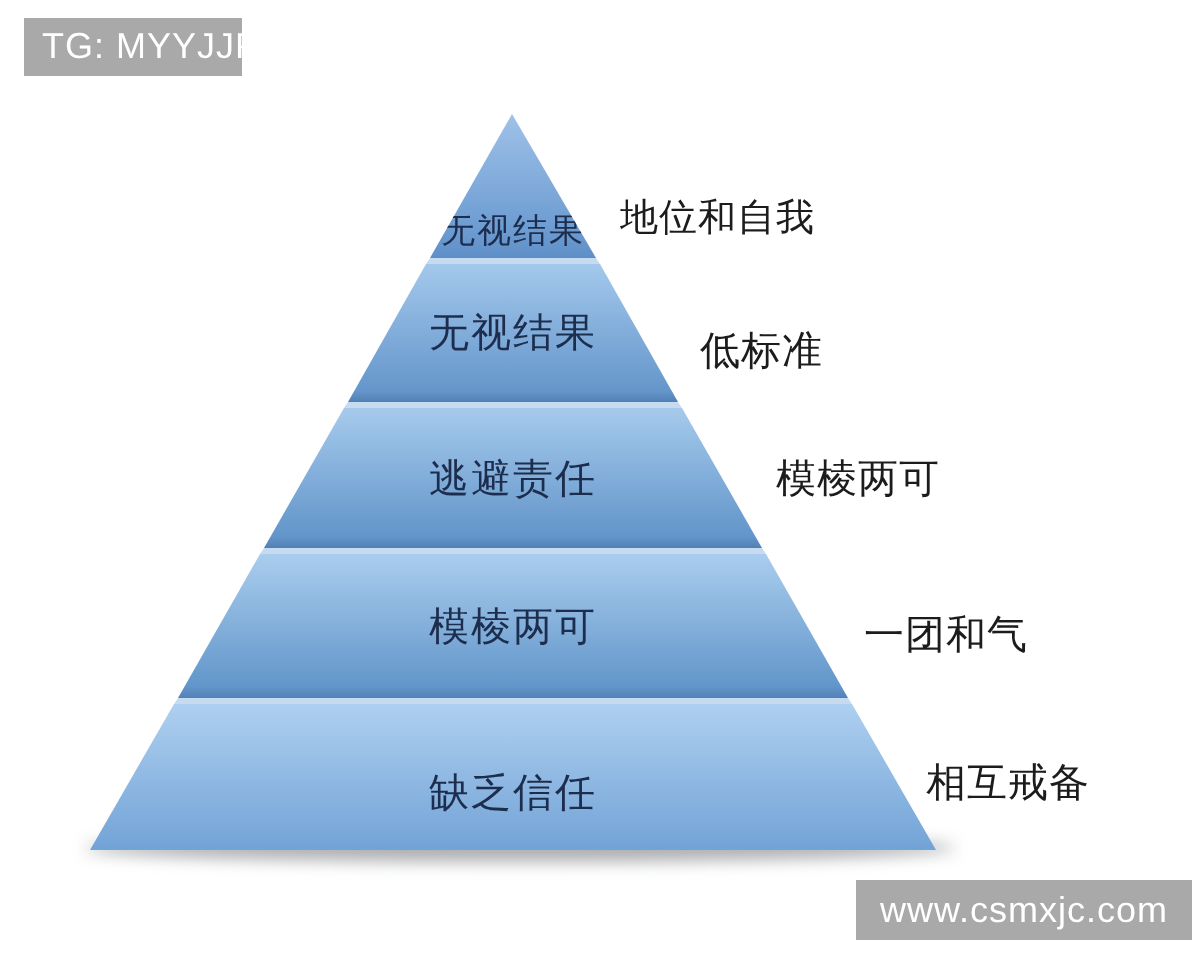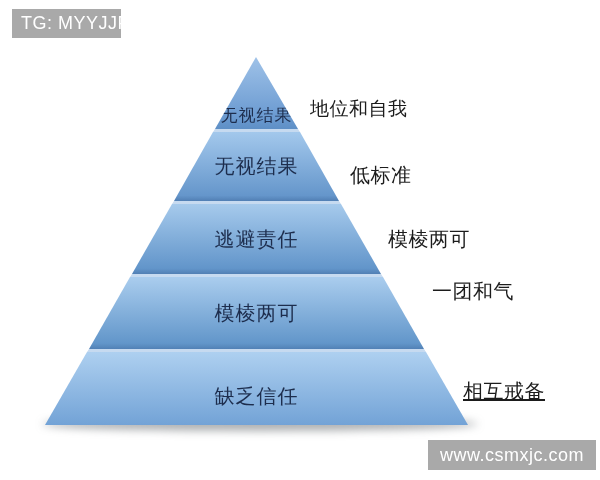--- a/index.html
+++ b/index.html
@@ -124,22 +124,22 @@
     font-family: "Liberation Serif", "DejaVu Serif", serif;
     font-size: 20px;
     letter-spacing: 0.5px;
     color: #1c1c1c;
     white-space: nowrap;
     z-index: 3;
   }
   .side1 { left: 310px; top: 96px;  font-size: 19px; }
   .side2 { left: 350px; top: 162px; }
   .side3 { left: 388px; top: 226px; font-family: Liberation Mono, monospace; }
-  .side4 { left: 432px; top: 278px; }
-  .side5 { left: 463px; top: 378px; text-decoration: underline; }
+  .side4 { left: 432px; top: 304px; }
+  .side5 { left: 463px; top: 378px; }
 </style>
 </head>
 <body>
 
 <div class="stage">
 
   <div class="banner banner-top">TG: MYYJJPP</div>
 
   <div class="pyr-shadow"></div>
 

